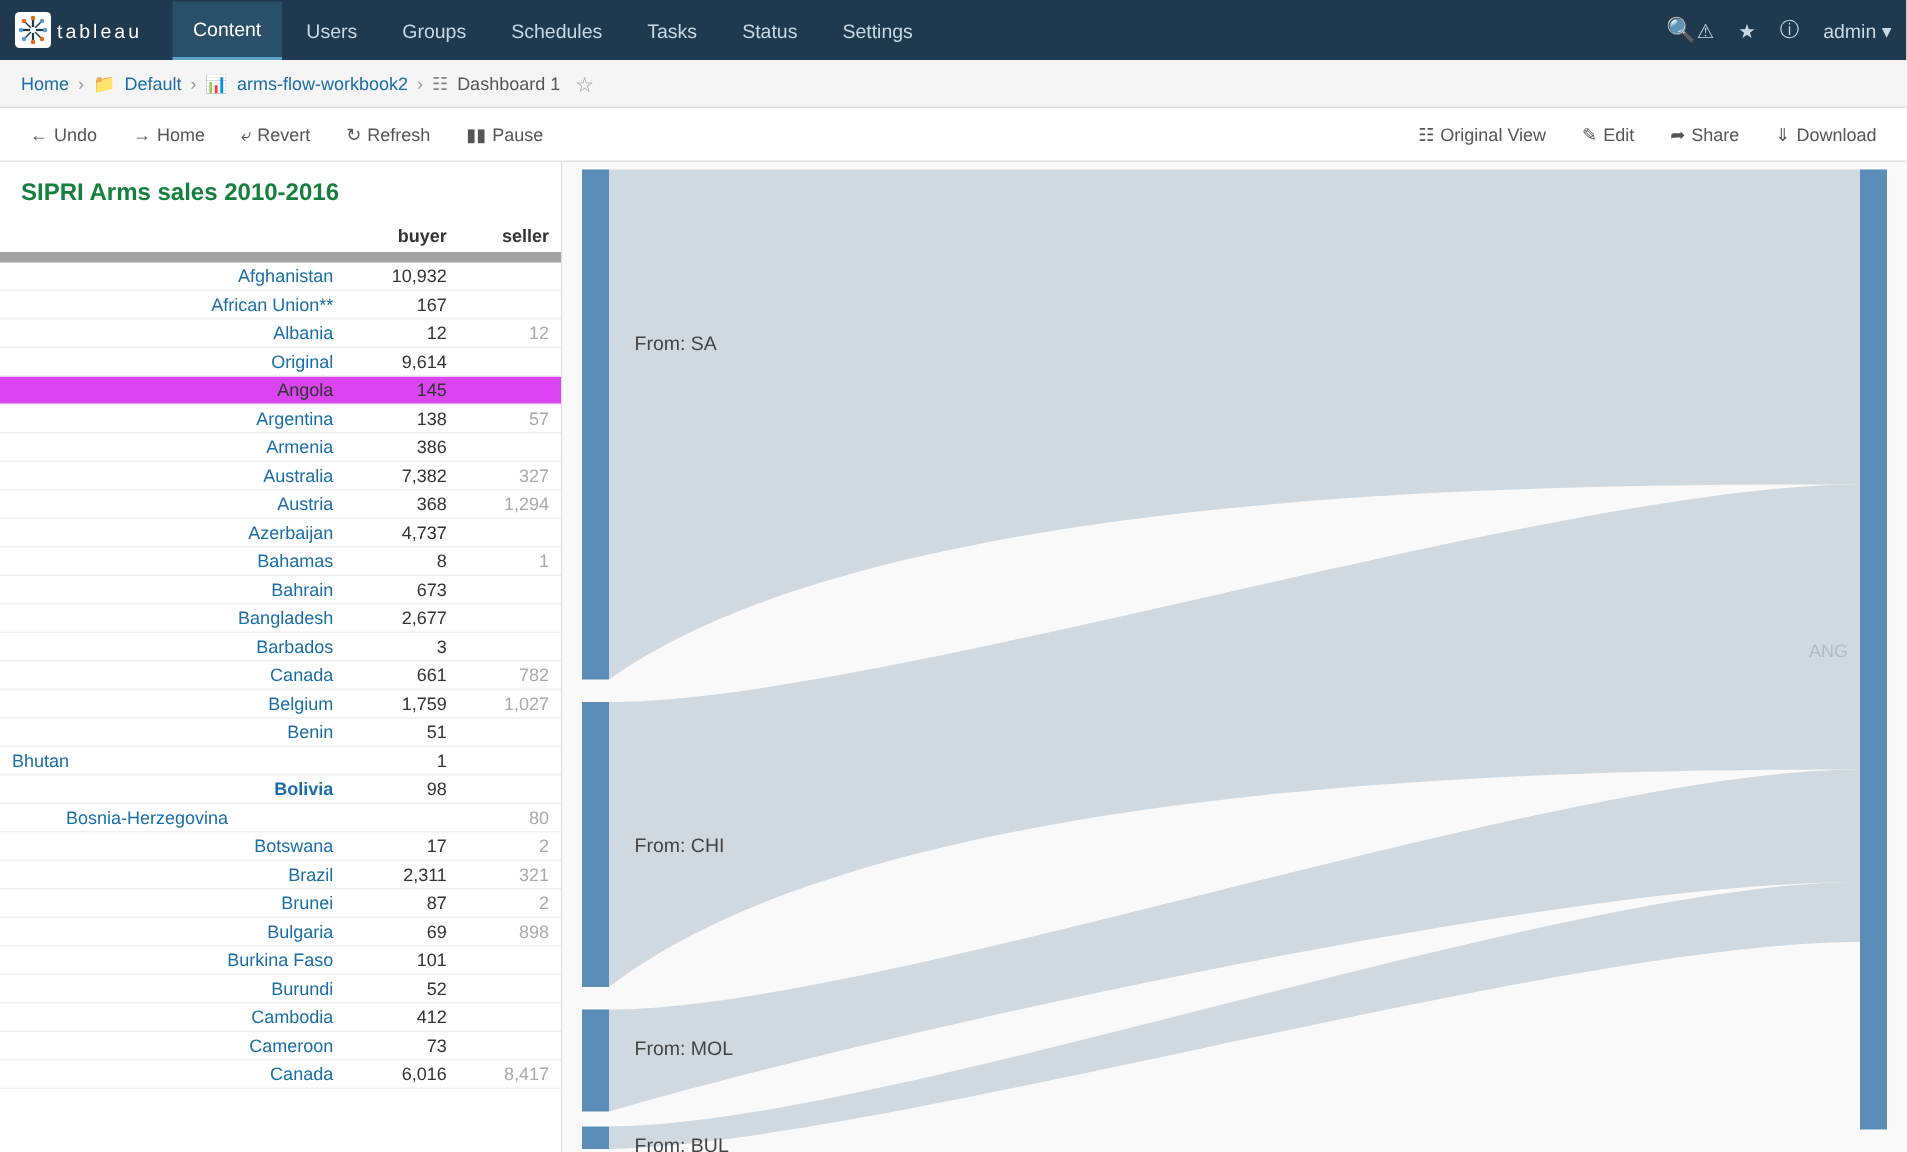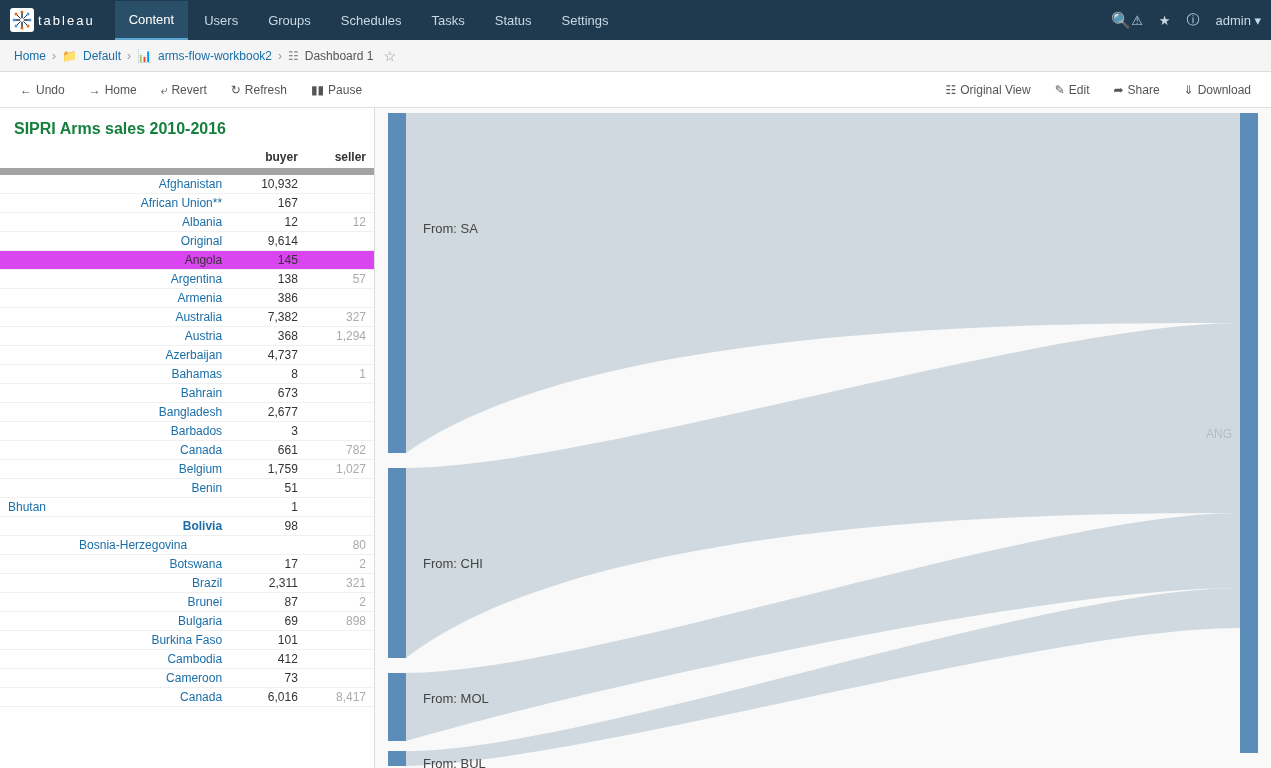--- a/index.html
+++ b/index.html
@@ -347,21 +347,21 @@
               <td style="text-align: left; color: rgb(26, 110, 168);">Bhutan</td>
               <td class="buyer-val">1</td>
               <td class="seller-val"></td>
             </tr>
             <tr>
               <td style="text-align: right; color: rgb(26, 110, 168); font-weight: bold;">Bolivia</td>
               <td class="buyer-val">98</td>
               <td class="seller-val"></td>
             </tr>
             <tr>
-              <td style="text-align: center; color: rgb(26, 110, 168); padding-left: 44px;">Bosnia-Herzegovina</td>
+              <td style="text-align: left; color: rgb(26, 110, 168); padding-left: 44px;">Bosnia-Herzegovina</td>
               <td class="buyer-val"></td>
               <td class="seller-val">80</td>
             </tr>
             <tr>
               <td style="text-align: right; color: rgb(26, 110, 168); margin-top: 48px;">Botswana</td>
               <td class="buyer-val">17</td>
               <td class="seller-val">2</td>
             </tr>
             <tr>
               <td style="text-align: right; color: rgb(26, 110, 168);">Brazil</td>
@@ -374,20 +374,25 @@
               <td class="seller-val">2</td>
             </tr>
             <tr>
               <td style="color: rgb(26, 110, 168); padding-left: 45px;">Bulgaria</td>
               <td class="buyer-val">69</td>
               <td class="seller-val">898</td>
             </tr>
             <tr>
               <td style="text-align: right; color: rgb(26, 110, 168);">Burkina Faso</td>
               <td class="buyer-val">101</td>
+              <td class="seller-val"></td>
+            </tr>
+            <tr>
+              <td style="text-align: right; color: rgb(26, 110, 168);">Burundi</td>
+              <td class="buyer-val">52</td>
               <td class="seller-val"></td>
             </tr>
             <tr>
               <td style="text-align: right; color: rgb(26, 110, 168);">Cambodia</td>
               <td class="buyer-val">412</td>
               <td class="seller-val"></td>
             </tr>
             <tr>
               <td style="text-align: right; color: rgb(26, 110, 168);">Cameroon</td>
               <td class="buyer-val">73</td>

